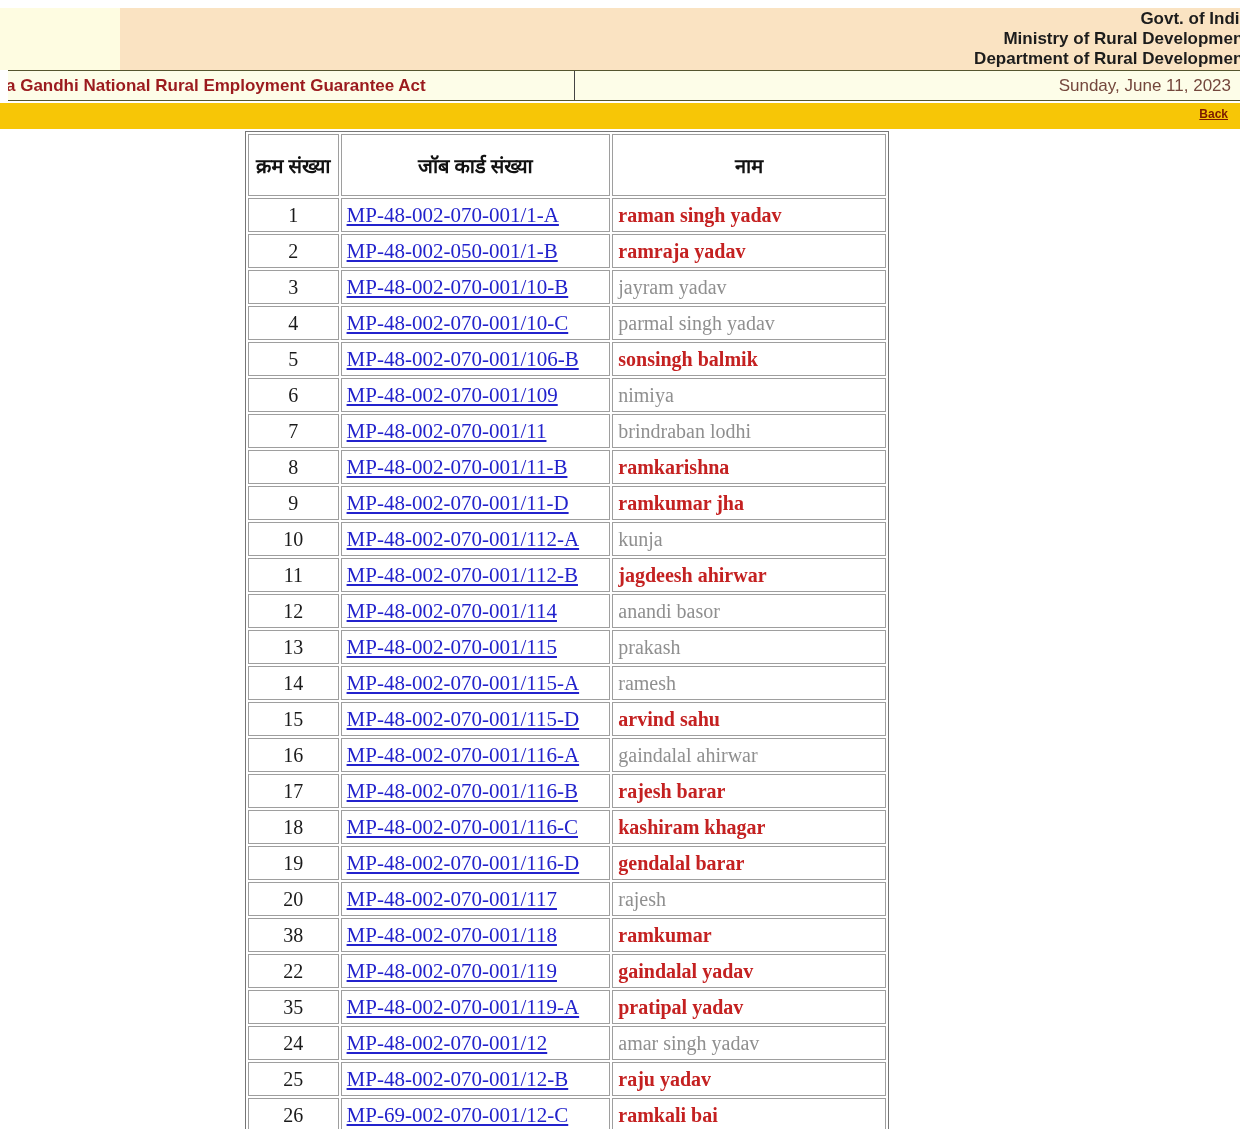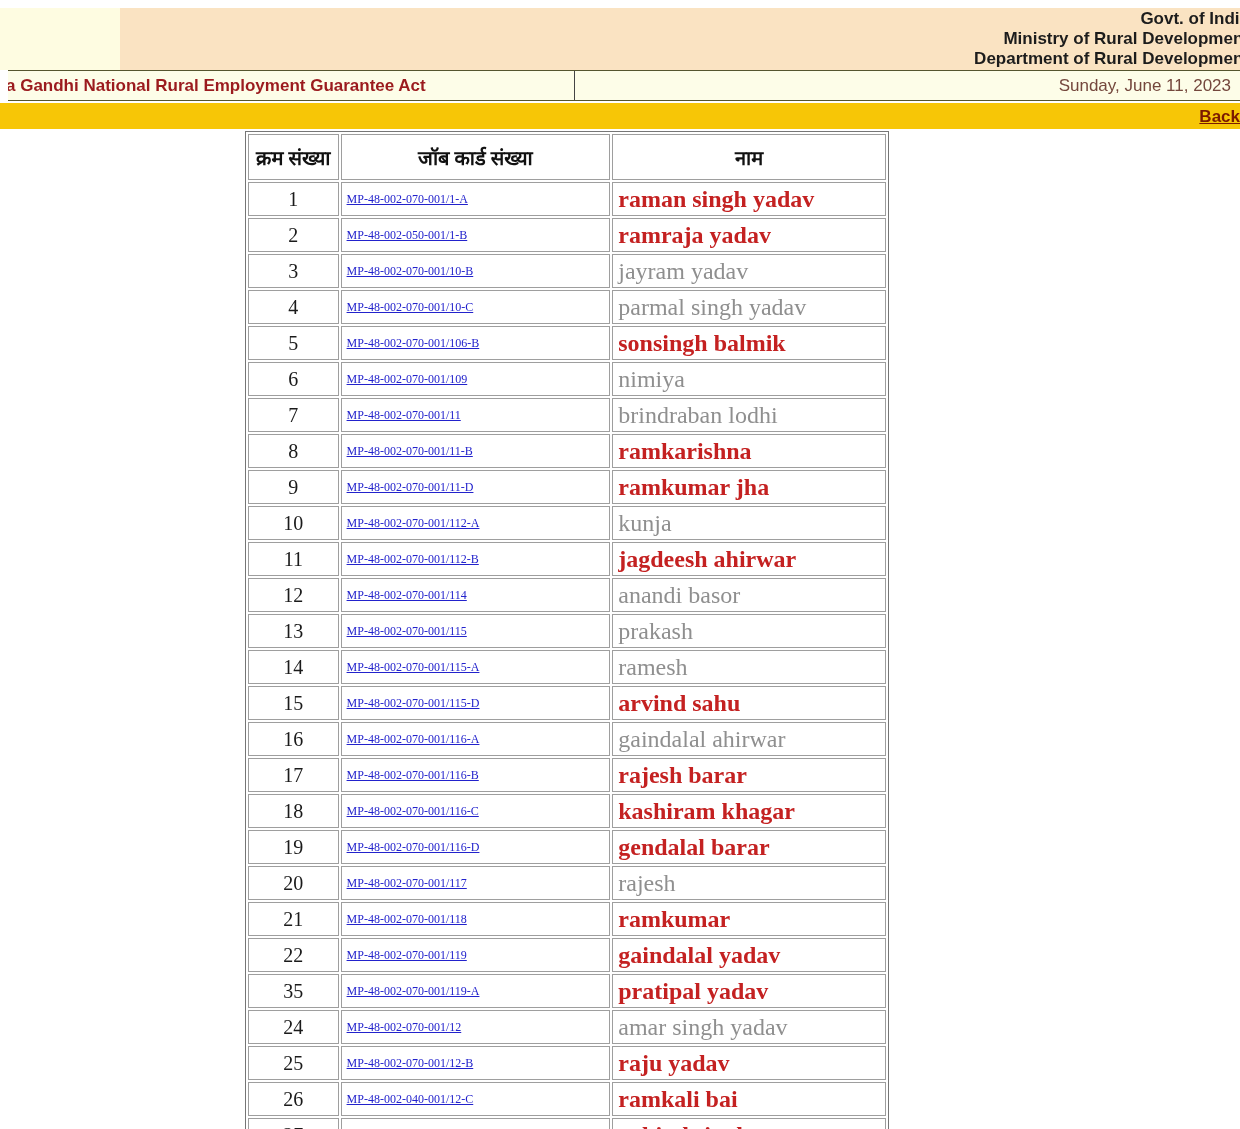--- a/index.html
+++ b/index.html
@@ -39,42 +39,42 @@
   .title-right {
     flex:1; display:flex; align-items:center; justify-content:flex-end;
     padding-right:17px; color: var(--date-brown, #74473C); font-size:17px;
   }
   
   .yellow-bar {
     position:absolute; top:103px; left:0; width:1240px; height:26px;
     background: var(--accent-yellow, #F7C606);
   }
   .back-link {
-    position:absolute; right:0px; top:4px; font-weight:bold; font-size:17px;
+    position:absolute; right:12px; top:4px; font-weight:bold; font-size:12px;
     color: var(--back-maroon, #7B1A00); text-decoration:underline;
     cursor:pointer; padding-right:0;
   }
   
   .jobcard-table {
     position:absolute; top:131px; left:245px; width:644px;
     table-layout:fixed; border-collapse:separate; border-spacing:2px;
     border:1px solid #767676; background:#ffffff;
     font-family:"Liberation Serif", "DejaVu Serif", serif;
   }
   .jobcard-table th, .jobcard-table td {
     border:1px solid #9e9e9e; background:#ffffff; overflow:hidden;
     white-space:nowrap;
   }
   .jobcard-table th {
     font-size:20px; font-weight:bold; color:#111; text-align:center;
-    padding:8px 2px; height:28px;
+    padding:16px 2px; height:28px;
   }
   td.serial  { text-align:center; font-size:20px; color:#1a1a1a; padding:1px 4px; height:30px; }
-  td.jobcard { padding:1px 5px; font-size:12px; }
-  td.name    { padding:1px 5px; font-size:24px; }
+  td.jobcard { padding:1px 5px; font-size:21px; }
+  td.name    { padding:1px 5px; font-size:20px; }
   a.job-link { color: var(--link-blue, #2222CC); text-decoration:underline; cursor:pointer; }
   .name-red  { color: var(--name-red, #C42121); font-weight:bold; }
   .name-gray { color: var(--name-gray, #8F8F8F); font-weight:normal; }
 </style>
 </head>
 <body>
 
 <div class="viewport">
 
   <div class="band">
@@ -267,21 +267,21 @@
 
     <tr>
       <td class="serial">20</td>
       <td class="jobcard">
         <a class="job-link">MP-48-002-070-001/117</a>
       </td>
       <td class="name name-gray">rajesh</td>
     </tr>
 
     <tr>
-      <td class="serial">21</td>
+      <td class="serial">38</td>
       <td class="jobcard">
         <a class="job-link">MP-48-002-070-001/118</a>
       </td>
       <td class="name name-red">ramkumar</td>
     </tr>
 
     <tr>
       <td class="serial">22</td>
       <td class="jobcard">
         <a class="job-link">MP-48-002-070-001/119</a>
@@ -309,21 +309,21 @@
       <td class="serial">25</td>
       <td class="jobcard">
         <a class="job-link">MP-48-002-070-001/12-B</a>
       </td>
       <td class="name name-red">raju yadav</td>
     </tr>
 
     <tr>
       <td class="serial">26</td>
       <td class="jobcard">
-        <a class="job-link">MP-48-002-040-001/12-C</a>
+        <a class="job-link">MP-69-002-070-001/12-C</a>
       </td>
       <td class="name name-red">ramkali bai</td>
     </tr>
 
     <tr>
       <td class="serial">27</td>
       <td class="jobcard">
         <a class="job-link">MP-48-002-070-001/120</a>
       </td>
       <td class="name name-red">gobind singh</td>

